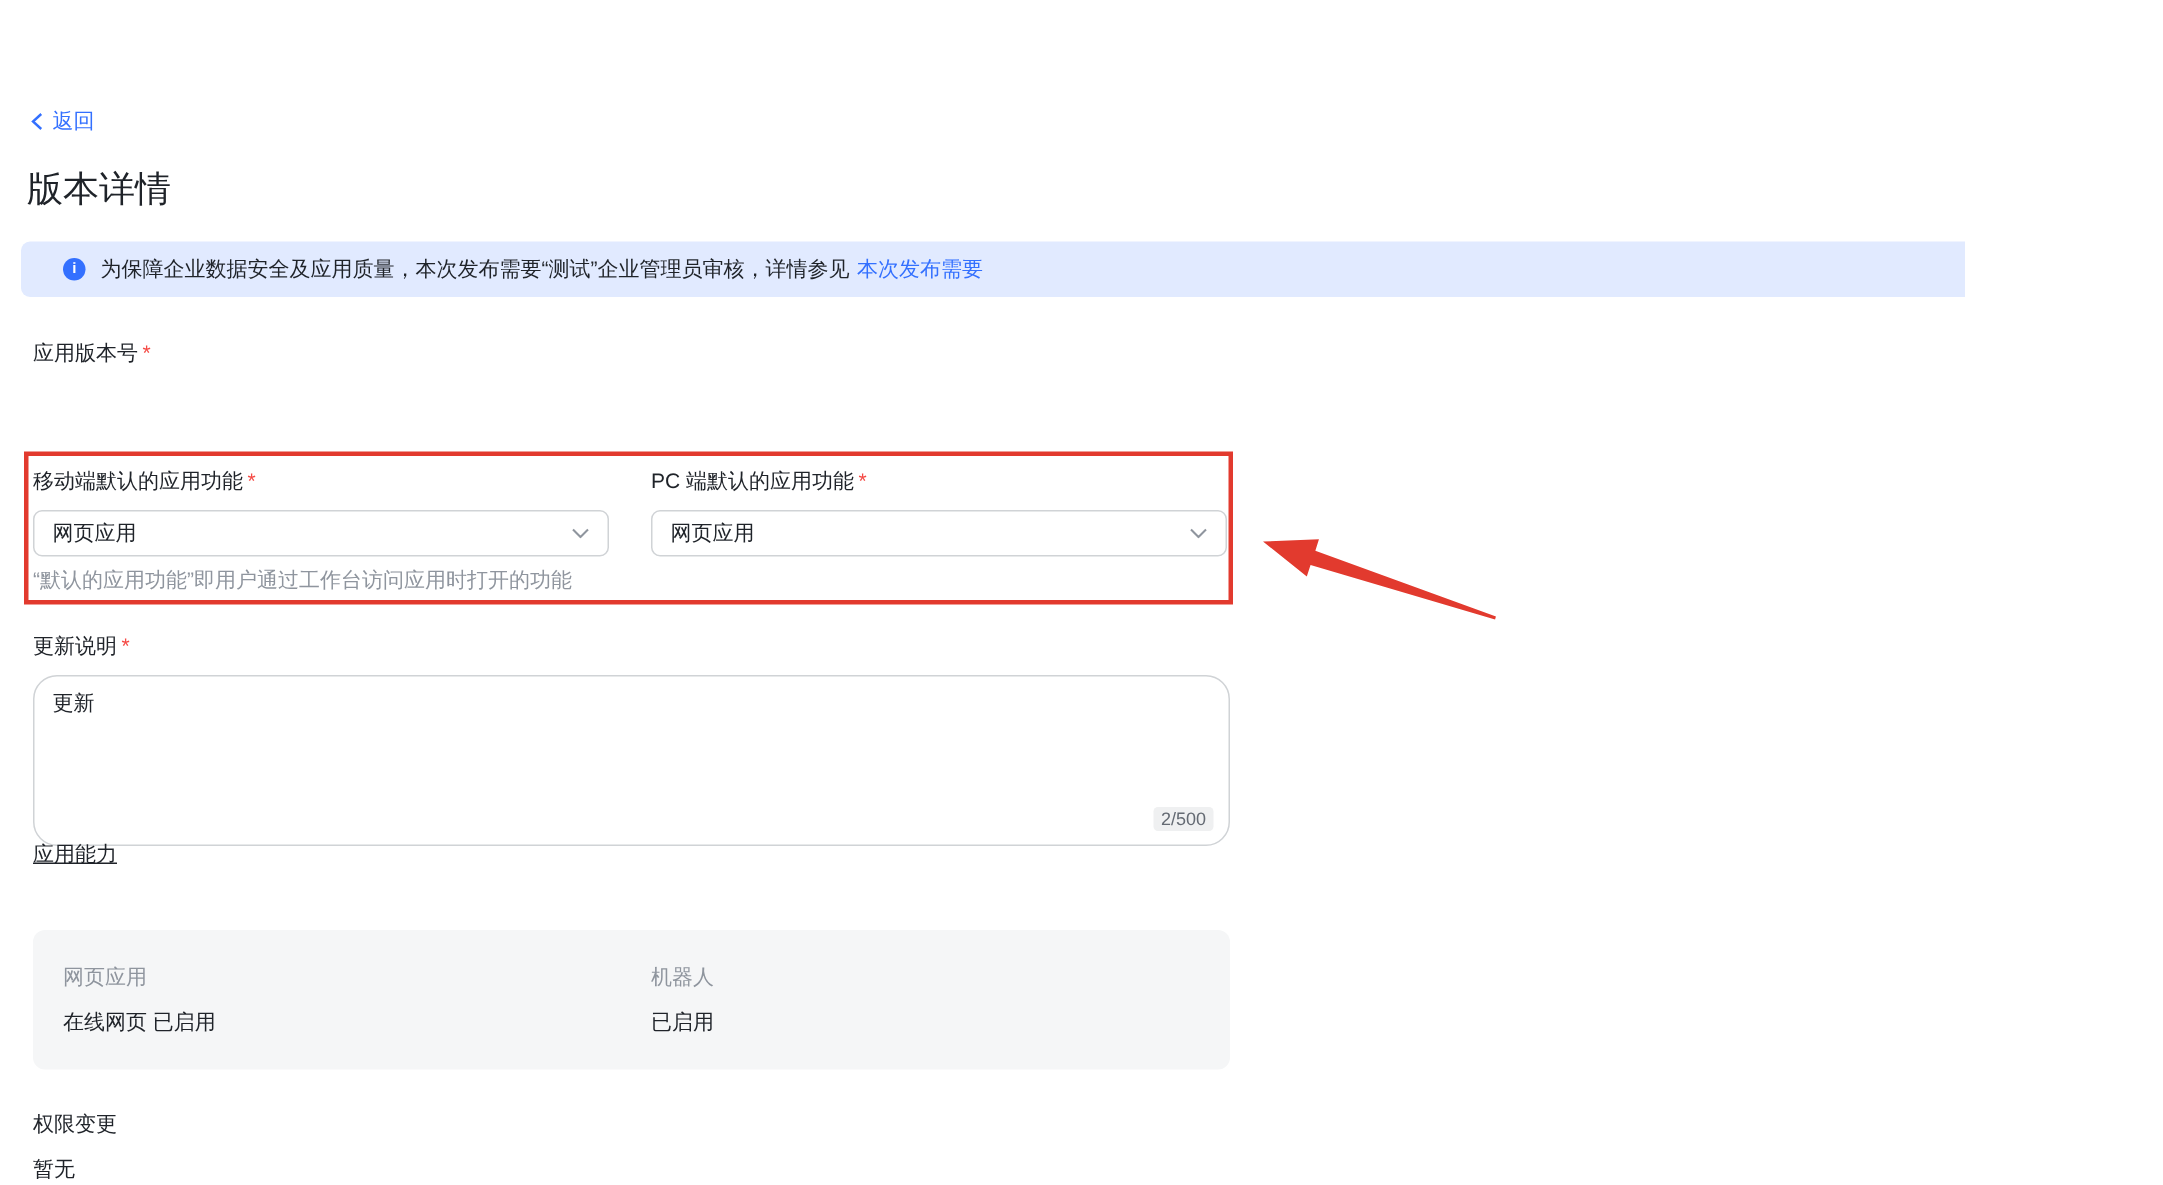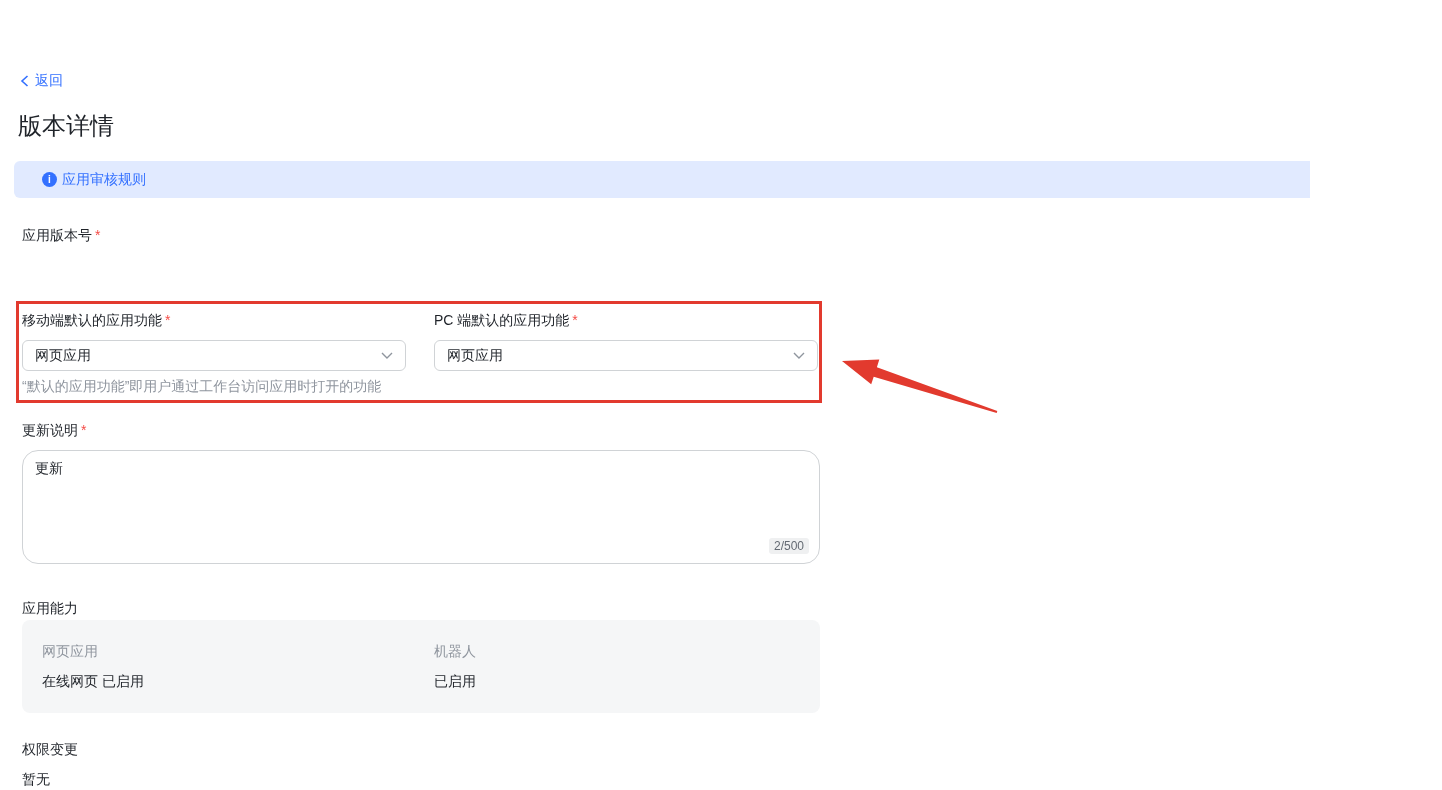--- a/index.html
+++ b/index.html
@@ -117,21 +117,22 @@
     <svg width="9" height="12" viewBox="0 0 9 12">
       <polyline points="7.5,1 2,6 7.5,11" fill="none" stroke="#3370ff" stroke-width="1.6"></polyline>
     </svg>
     <span>返回</span>
   </a>
 
   <div class="page-title">版本详情</div>
 
   <div class="banner">
     <span class="info-icon">i</span>
-    <a class="banner-link">应用审核规则</a>
+    <span class="banner-text">为保障企业数据安全及应用质量，本次发布需要“测试”企业管理员审核，详情参见</span>
+    <a class="banner-link">本次发布需要</a>
   </div>
 
   <div class="field-label" style="left:22px; top:179px;">
     <span>应用版本号</span><span class="req">*</span>
   </div>
 
   <div class="annotation-box"></div>
 
   <div class="field-label" style="left:22px; top:264px;">
     <span>移动端默认的应用功能</span><span class="req">*</span>
@@ -160,21 +161,21 @@
   </svg>
 
   <div class="field-label" style="left:22px; top:374px;">
     <span>更新说明</span><span class="req">*</span>
   </div>
   <div class="textarea-wrap">
     <textarea style="">更新</textarea>
     <span class="char-counter">2/500</span>
   </div>
 
-  <div class="section-heading" style="top:552px;">应用能力</div>
+  <div class="section-heading" style="top:513px;text-decoration:underline;">应用能力</div>
   <div class="cap-panel">
     <div class="cap-col cap-col-1">
       <div class="cap-name">网页应用</div>
       <div class="cap-status">在线网页 已启用</div>
     </div>
     <div class="cap-col cap-col-2">
       <div class="cap-name">机器人</div>
       <div class="cap-status">已启用</div>
     </div>
   </div>

